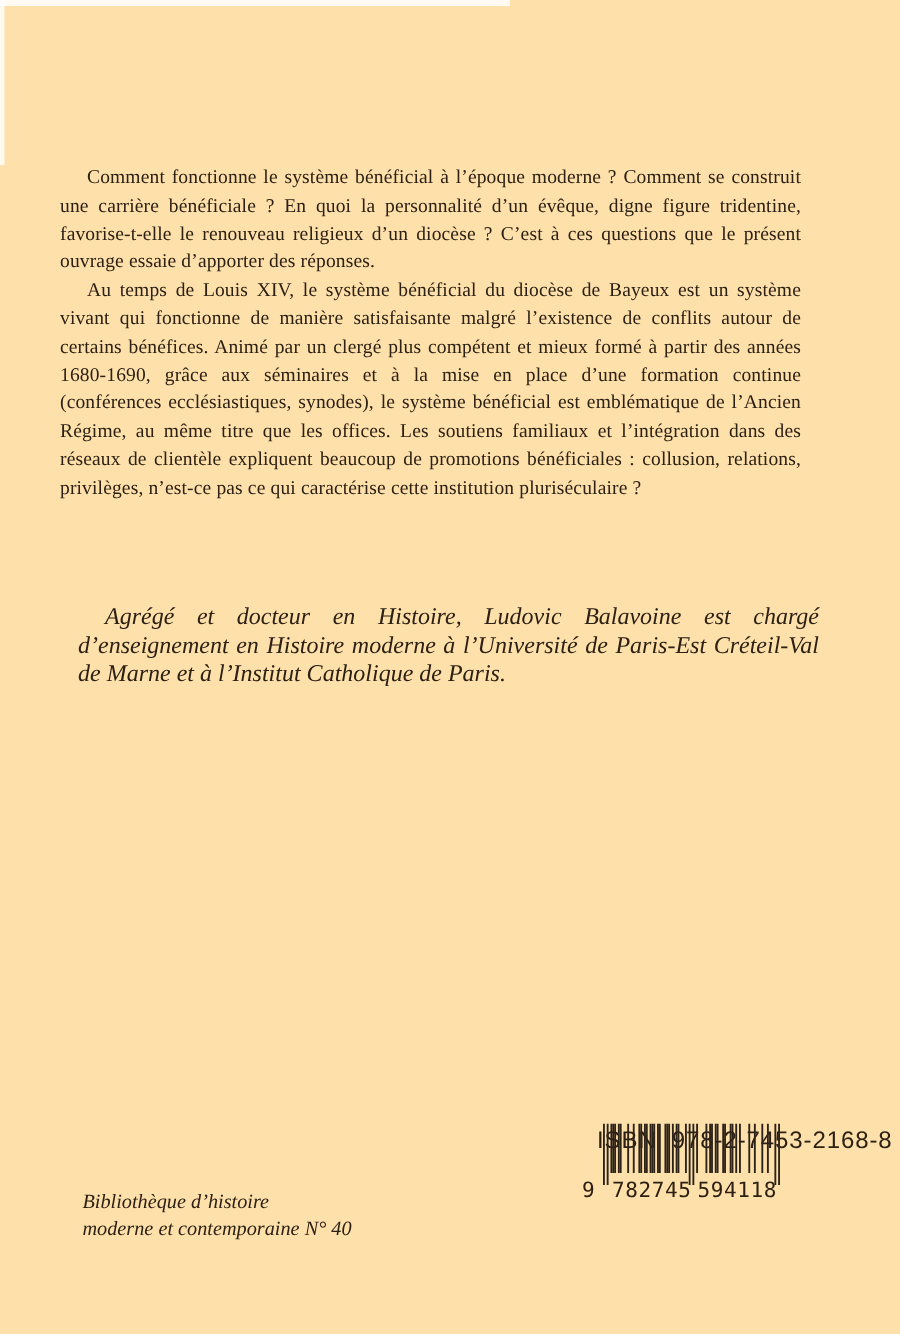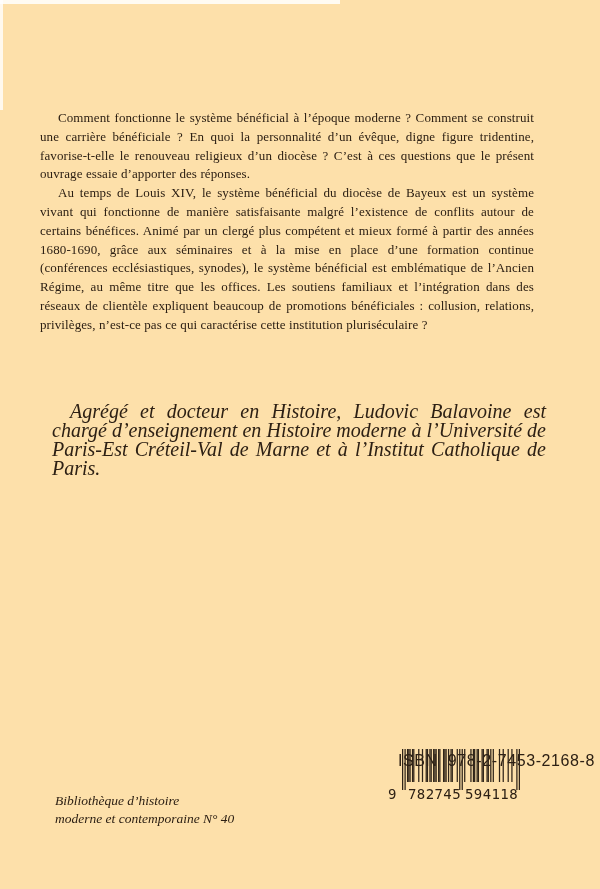--- a/index.html
+++ b/index.html
@@ -26,21 +26,21 @@
     text-align:justify;
     letter-spacing:0.1px;
     margin-top:40px;
   }
   .synopsis p{margin:0;text-indent:18px;}
 
   .bio{
     position:absolute;left:52px;top:402px;width:494px;
     margin:0;
     font-style:italic;
-    font-size:20px;line-height:19px;
+    font-size:16px;line-height:19px;
     text-align:justify;
     text-indent:18px;
   }
 
   .series{
     position:absolute;left:55px;top:792px;
     font-style:italic;
     font-size:13.5px;line-height:17.5px;
   }
 

